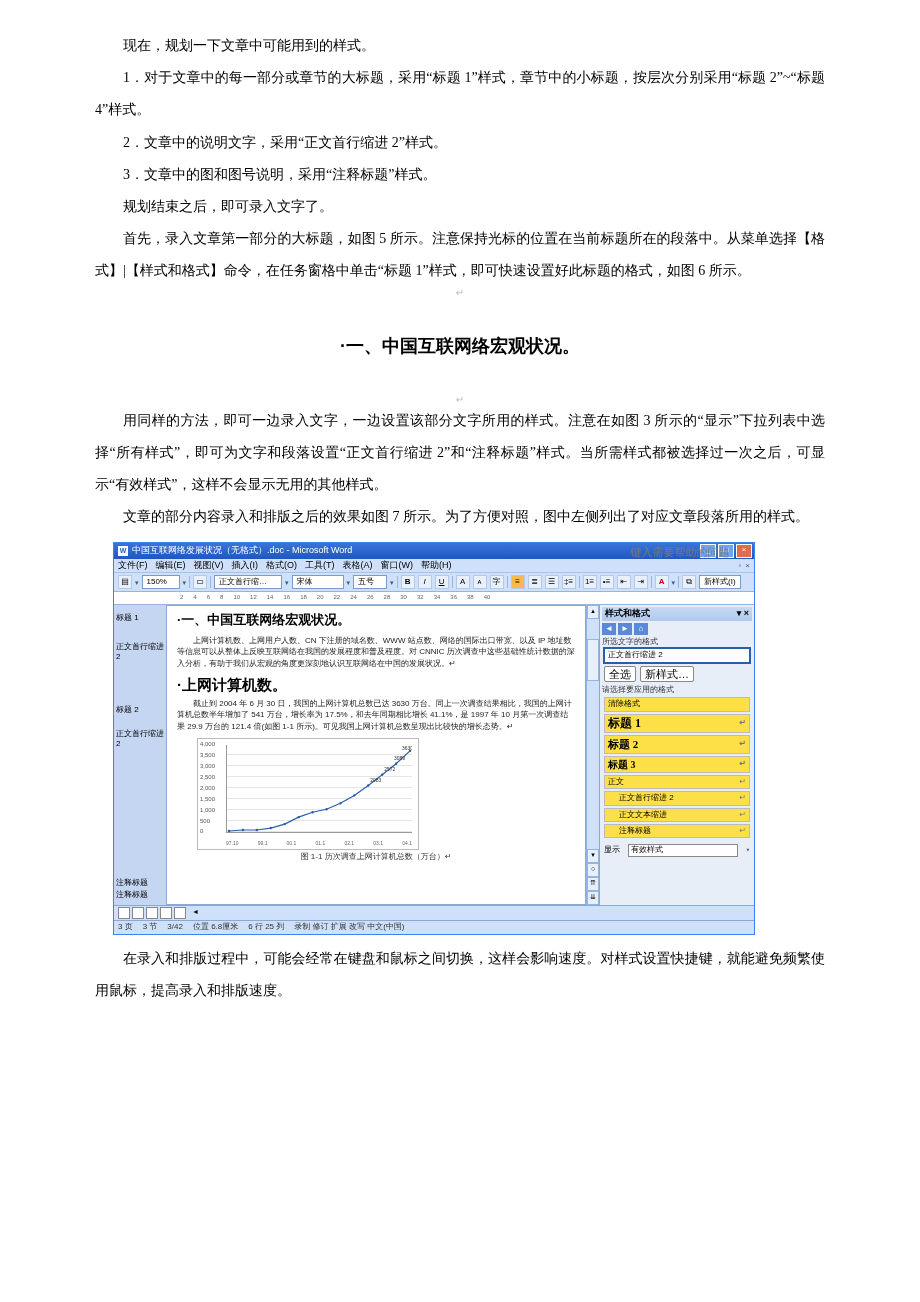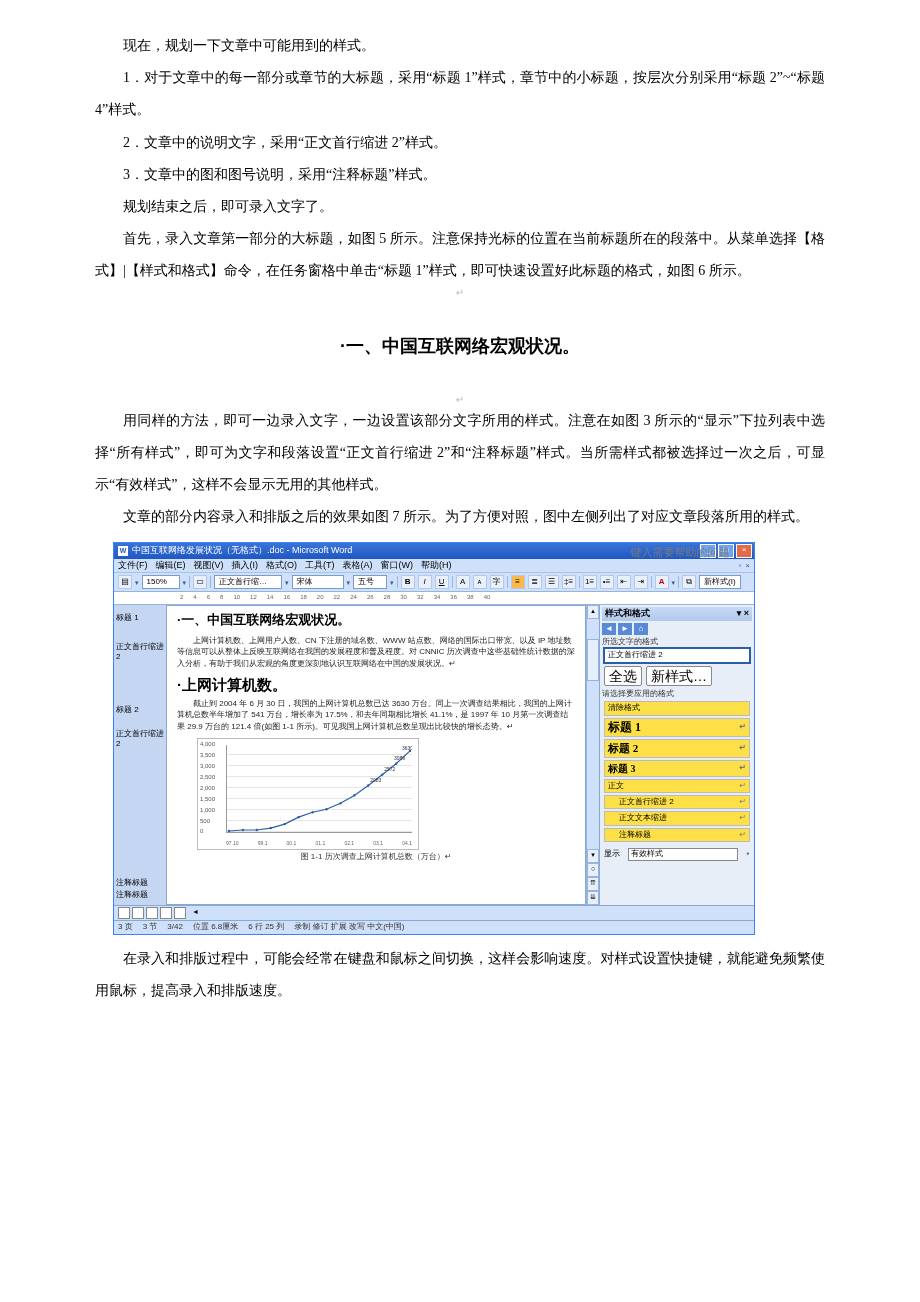--- a/index.html
+++ b/index.html
@@ -283,21 +283,21 @@
   }
   .pane-btns {
     display: flex;
     gap: 4px;
     margin: 3px 2px;
   }
   .pane-btn {
     background: #fff;
     border: 1px solid #888;
     padding: 0 4px;
-    font-size: 14px;
+    font-size: 11px;
     border-radius: 2px;
   }
   .style-list {
     margin: 2px;
   }
   .style-item {
     background: #fde047;
     border: 1px solid #bbb;
     padding: 1px 3px;
     margin-bottom: 2px;

